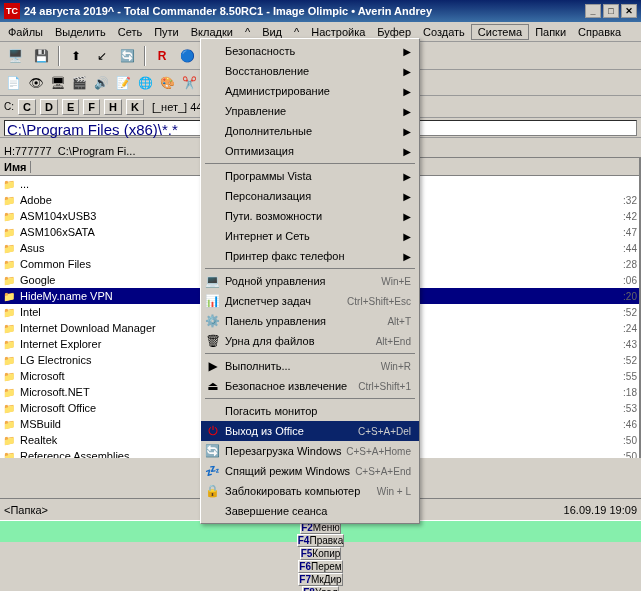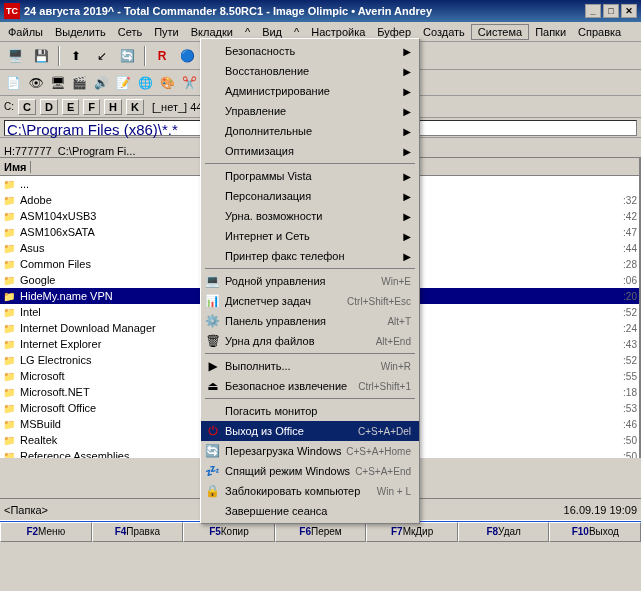--- a/index.html
+++ b/index.html
@@ -212,27 +212,28 @@
       align-items: center;
       padding: 0 4px;
       border-top: 1px solid #808080;
       font-size: 11px;
       gap: 8px;
       margin-top: 40px;
     }
 
     
     #bottom-bar {
-      background: #1d4ed8;
+      background: #86efac;
       height: 22px;
       display: flex;
       align-items: center;
       justify-content: space-around;
       border-top: 1px solid #fff;
       font-size: 11px;
+      flex-direction: column;
     }
     .fn-btn {
       flex: 1;
       height: 20px;
       background: #d4d0c8;
       border: 1px solid #808080;
       border-top-color: #fff;
       border-left-color: #fff;
       display: flex;
       align-items: center;
@@ -545,21 +546,21 @@
     <div class="ctx-item separator"></div>
     <div class="ctx-item">
       <span>Программы Vista</span>
       <span class="arrow">▶</span>
     </div>
     <div class="ctx-item">
       <span>Персонализация</span>
       <span class="arrow">▶</span>
     </div>
     <div class="ctx-item">
-      <span>Урна. возможности</span>
+      <span>Пути. возможности</span>
       <span class="arrow">▶</span>
     </div>
     <div class="ctx-item">
       <span>Интернет и Сеть</span>
       <span class="arrow">▶</span>
     </div>
     <div class="ctx-item">
       <span>Принтер факс телефон</span>
       <span class="arrow">▶</span>
     </div>

